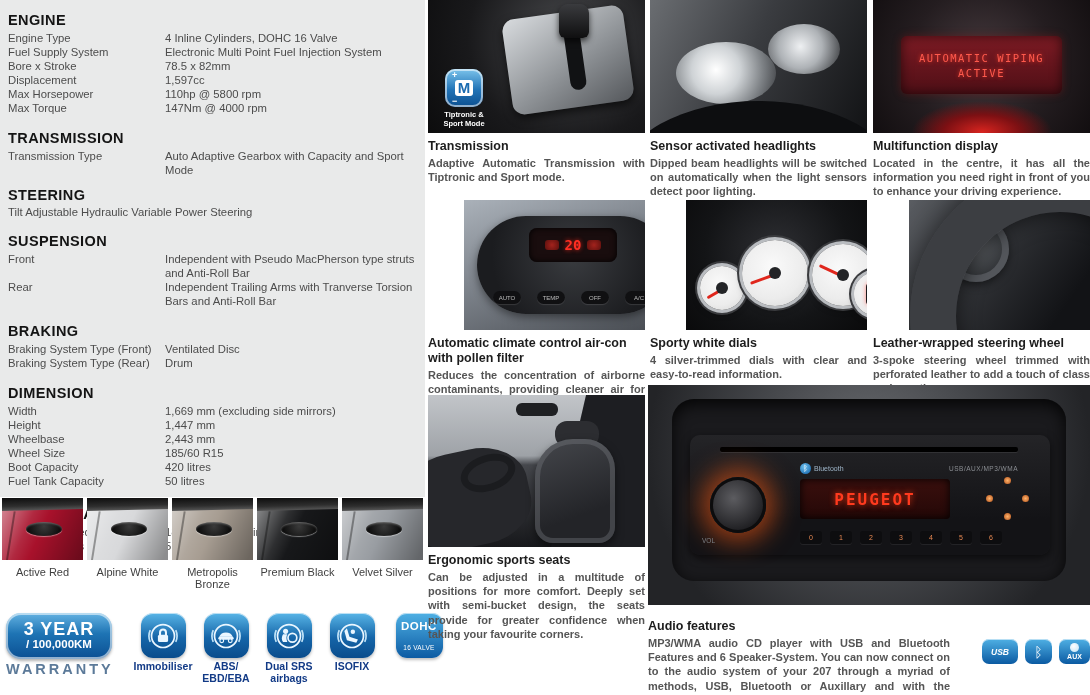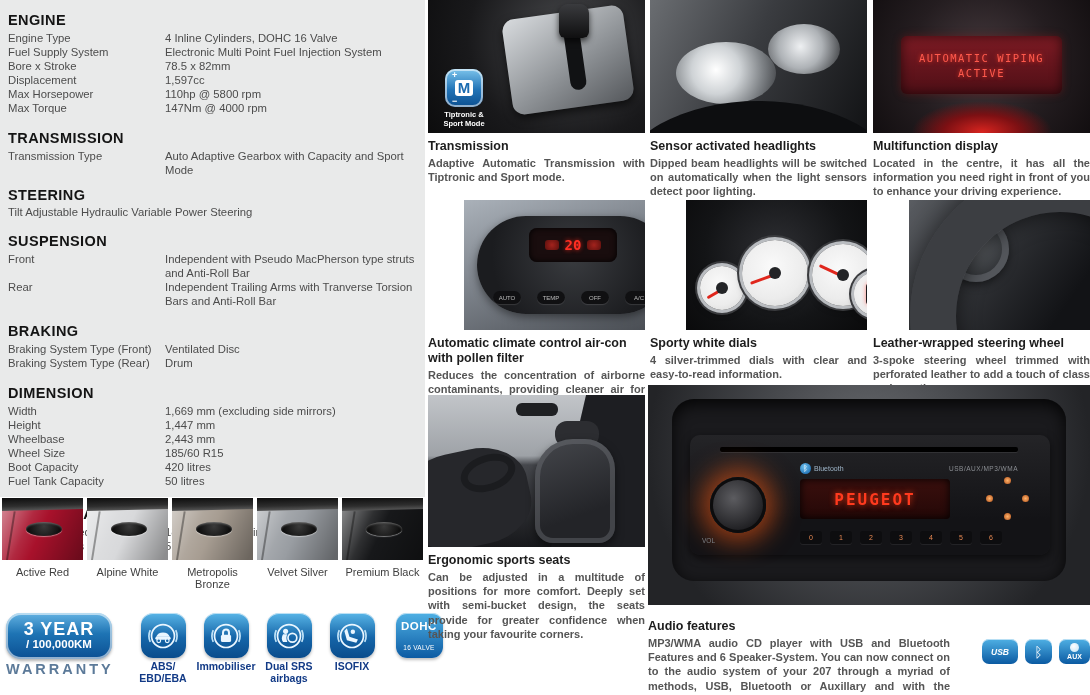--- a/index.html
+++ b/index.html
@@ -283,46 +283,62 @@
     <div class="swatch">
       <div class="sw-img" style="background: rgb(167, 157, 146);">
           <div class="sw-gloss"></div>
           <div class="sw-top"></div>
           <div class="sw-crease"></div>
           <div class="sw-handle"></div>
         </div>
       <div class="sw-label">Metropolis Bronze</div>
     </div>
     <div class="swatch">
+      <div class="sw-img" style="background: rgb(23, 24, 26);">
+          <div class="sw-gloss"></div>
+          <div class="sw-top"></div>
+          <div class="sw-crease"></div>
+          <div class="sw-handle"></div>
+        </div>
+      <div class="sw-label">Premium Black</div>
+    </div>
+    <div class="swatch">
       <div class="sw-img" style="background: rgb(153, 157, 162);">
           <div class="sw-gloss"></div>
           <div class="sw-top"></div>
           <div class="sw-crease"></div>
           <div class="sw-handle"></div>
         </div>
       <div class="sw-label">Velvet Silver</div>
     </div>
-    <div class="swatch">
-      <div class="sw-img" style="background: rgb(23, 24, 26);">
-          <div class="sw-gloss"></div>
-          <div class="sw-top"></div>
-          <div class="sw-crease"></div>
-          <div class="sw-handle"></div>
-        </div>
-      <div class="sw-label">Premium Black</div>
-    </div>
   </div>
 
   <div class="badges-row">
     <div class="warranty">
       <div class="warranty-box">
         <div class="warranty-l1">3 YEAR</div>
         <div class="warranty-l2">/ 100,000KM</div>
       </div>
       <div class="warranty-label">WARRANTY</div>
+    </div>
+
+    <div class="badge-item">
+      <div class="badge-icon">
+        <svg width="34" height="34" viewBox="0 0 40 40">
+            <circle cx="20" cy="20" r="13.5" fill="none" stroke="#eaf6ff" stroke-width="2"></circle>
+            <path d="M16.5 19 v-3.2 a3.5 3.5 0 0 1 7 0 V19" fill="none" stroke="#eaf6ff" stroke-width="2.4"></path>
+            <rect x="14" y="18.6" width="12" height="8.6" rx="2" fill="#eaf6ff"></rect>
+            <path d="M5 13 A17 17 0 0 0 5 27" fill="none" stroke="#bfe2f7" stroke-width="2"></path>
+            <path d="M35 27 A17 17 0 0 0 35 13" fill="none" stroke="#bfe2f7" stroke-width="2"></path>
+          </svg>
+      </div>
+      <div class="badge-label">
+          <span>Immobiliser</span>
+          <span></span>
+        </div>
     </div>
 
     <div class="badge-item">
       <div class="badge-icon">
         <svg width="34" height="34" viewBox="0 0 40 40">
             <circle cx="20" cy="20" r="13.5" fill="none" stroke="#eaf6ff" stroke-width="2"></circle>
             <path d="M12 21 q2-5 8-5 q6 0 8 5 z" fill="#eaf6ff"></path>
             <rect x="11" y="20.5" width="18" height="4" rx="2" fill="#eaf6ff"></rect>
             <circle cx="15" cy="25.5" r="2.2" fill="#1565a8" stroke="#eaf6ff" stroke-width="1.4"></circle>
             <circle cx="25" cy="25.5" r="2.2" fill="#1565a8" stroke="#eaf6ff" stroke-width="1.4"></circle>
@@ -333,36 +349,20 @@
       <div class="badge-label">
           <span>ABS/</span>
           <span>EBD/EBA</span>
         </div>
     </div>
 
     <div class="badge-item">
       <div class="badge-icon">
         <svg width="34" height="34" viewBox="0 0 40 40">
             <circle cx="20" cy="20" r="13.5" fill="none" stroke="#eaf6ff" stroke-width="2"></circle>
-            <path d="M16.5 19 v-3.2 a3.5 3.5 0 0 1 7 0 V19" fill="none" stroke="#eaf6ff" stroke-width="2.4"></path>
-            <rect x="14" y="18.6" width="12" height="8.6" rx="2" fill="#eaf6ff"></rect>
-            <path d="M5 13 A17 17 0 0 0 5 27" fill="none" stroke="#bfe2f7" stroke-width="2"></path>
-            <path d="M35 27 A17 17 0 0 0 35 13" fill="none" stroke="#bfe2f7" stroke-width="2"></path>
-          </svg>
-      </div>
-      <div class="badge-label">
-          <span>Immobiliser</span>
-          <span></span>
-        </div>
-    </div>
-
-    <div class="badge-item">
-      <div class="badge-icon">
-        <svg width="34" height="34" viewBox="0 0 40 40">
-            <circle cx="20" cy="20" r="13.5" fill="none" stroke="#eaf6ff" stroke-width="2"></circle>
             <circle cx="16" cy="14.5" r="3" fill="#eaf6ff"></circle>
             <path d="M13 18 q-3 5 0 9 l5 0 q-2-5 0-9 z" fill="#eaf6ff"></path>
             <circle cx="24" cy="22" r="5.2" fill="none" stroke="#eaf6ff" stroke-width="2"></circle>
             <path d="M5 13 A17 17 0 0 0 5 27" fill="none" stroke="#bfe2f7" stroke-width="2"></path>
             <path d="M35 27 A17 17 0 0 0 35 13" fill="none" stroke="#bfe2f7" stroke-width="2"></path>
           </svg>
       </div>
       <div class="badge-label">
           <span>Dual SRS</span>
           <span>airbags</span>

